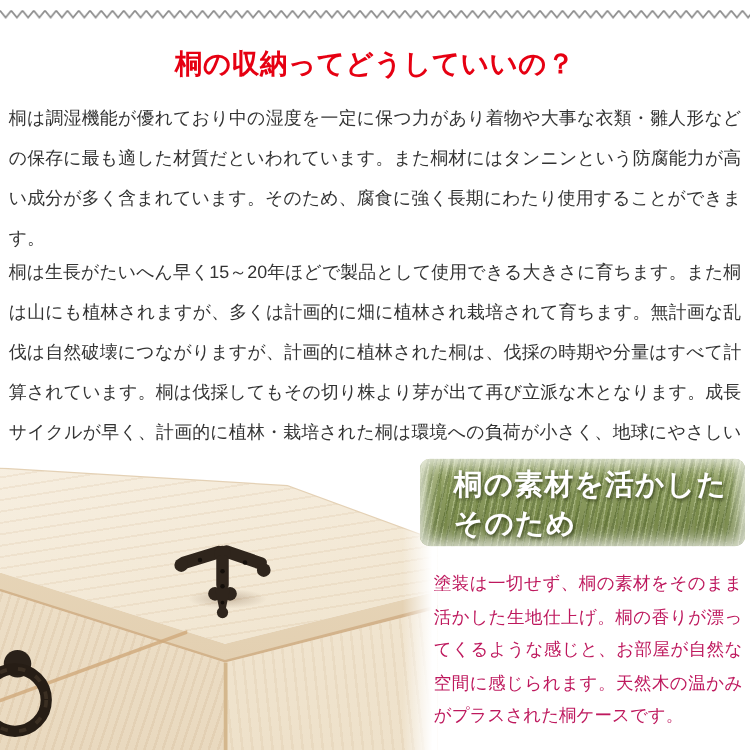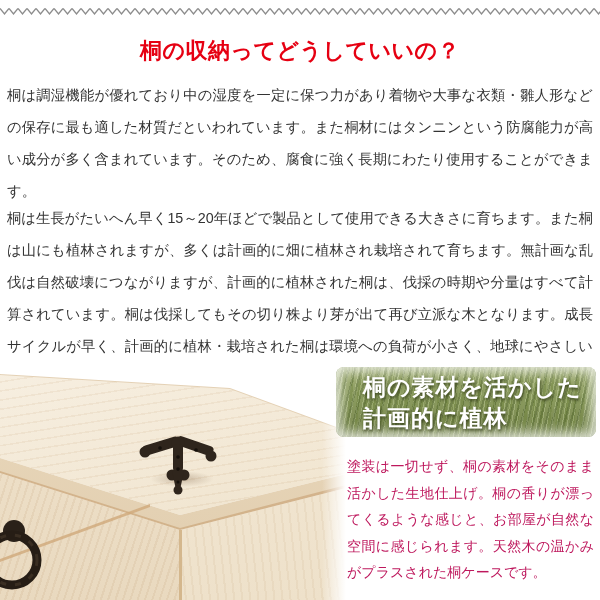--- a/index.html
+++ b/index.html
@@ -125,20 +125,20 @@
         <circle cx="28" cy="45" r="25" fill="none" stroke="#3a2e22" stroke-width="3" stroke-dasharray="6 9"></circle>
       </svg>
 
       <div class="fade-top"></div>
       <div class="fade-right"></div>
     </div>
 
     <div class="grass-banner">
       <div class="banner-title">
         <span class="bline">桐の素材を活かした</span>
-        <span class="bline">計画的に植林</span>
+        <span class="bline">そのため</span>
       </div>
     </div>
 
     <p class="feature-body">塗装は一切せず、桐の素材をそのまま活かした生地仕上げ。桐の香りが漂ってくるような感じと、お部屋が自然な空間に感じられます。天然木の温かみがプラスされた桐ケースです。</p>
   </div>
 
 </div>
 
 </body></html>

